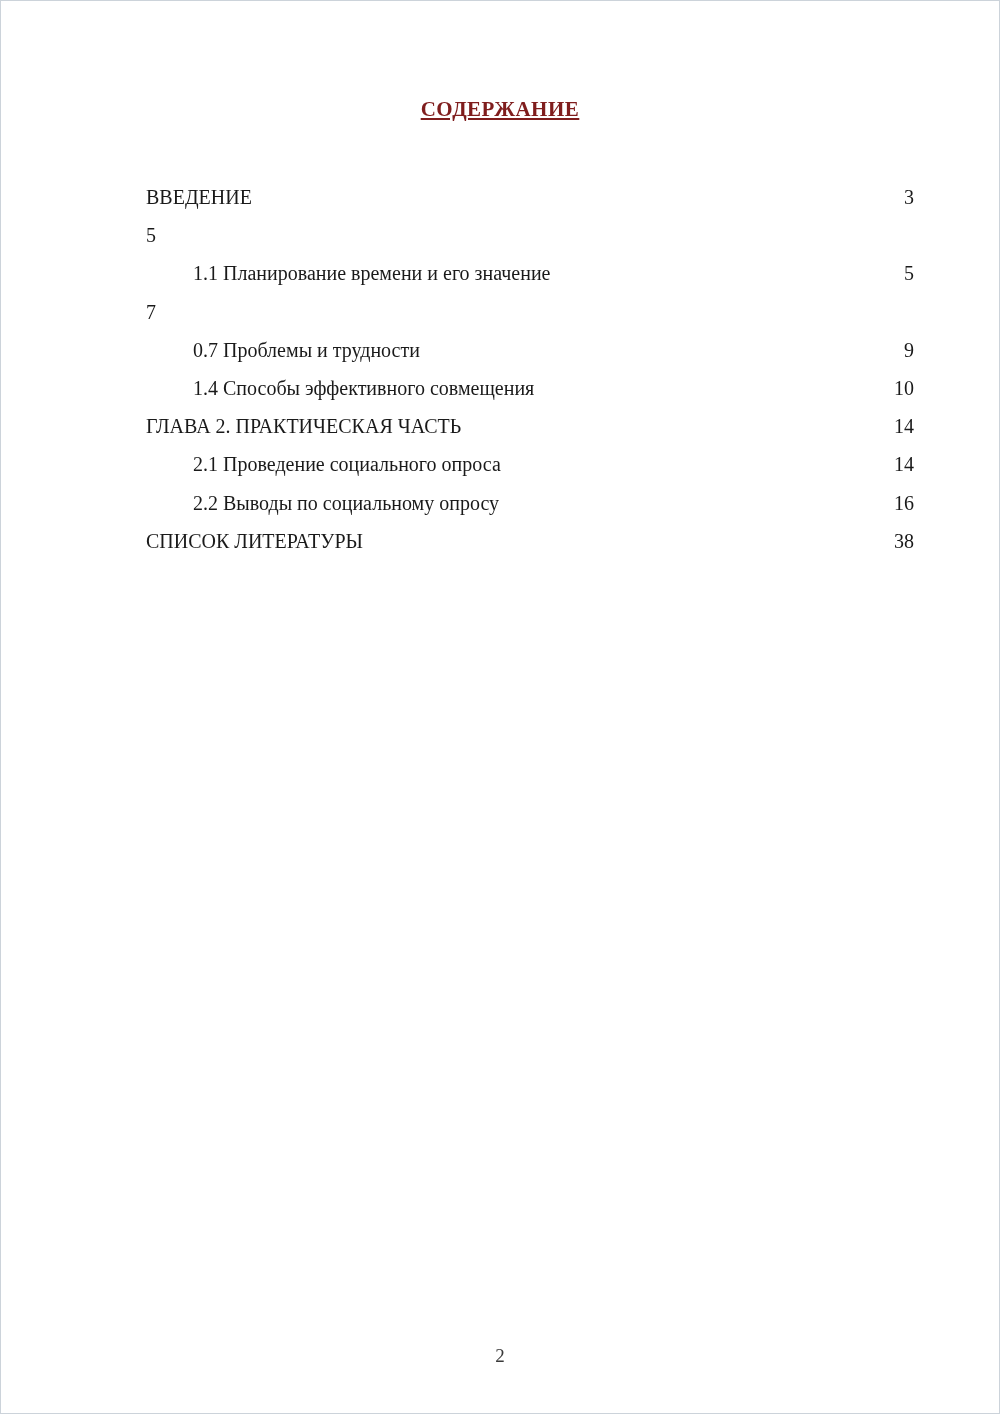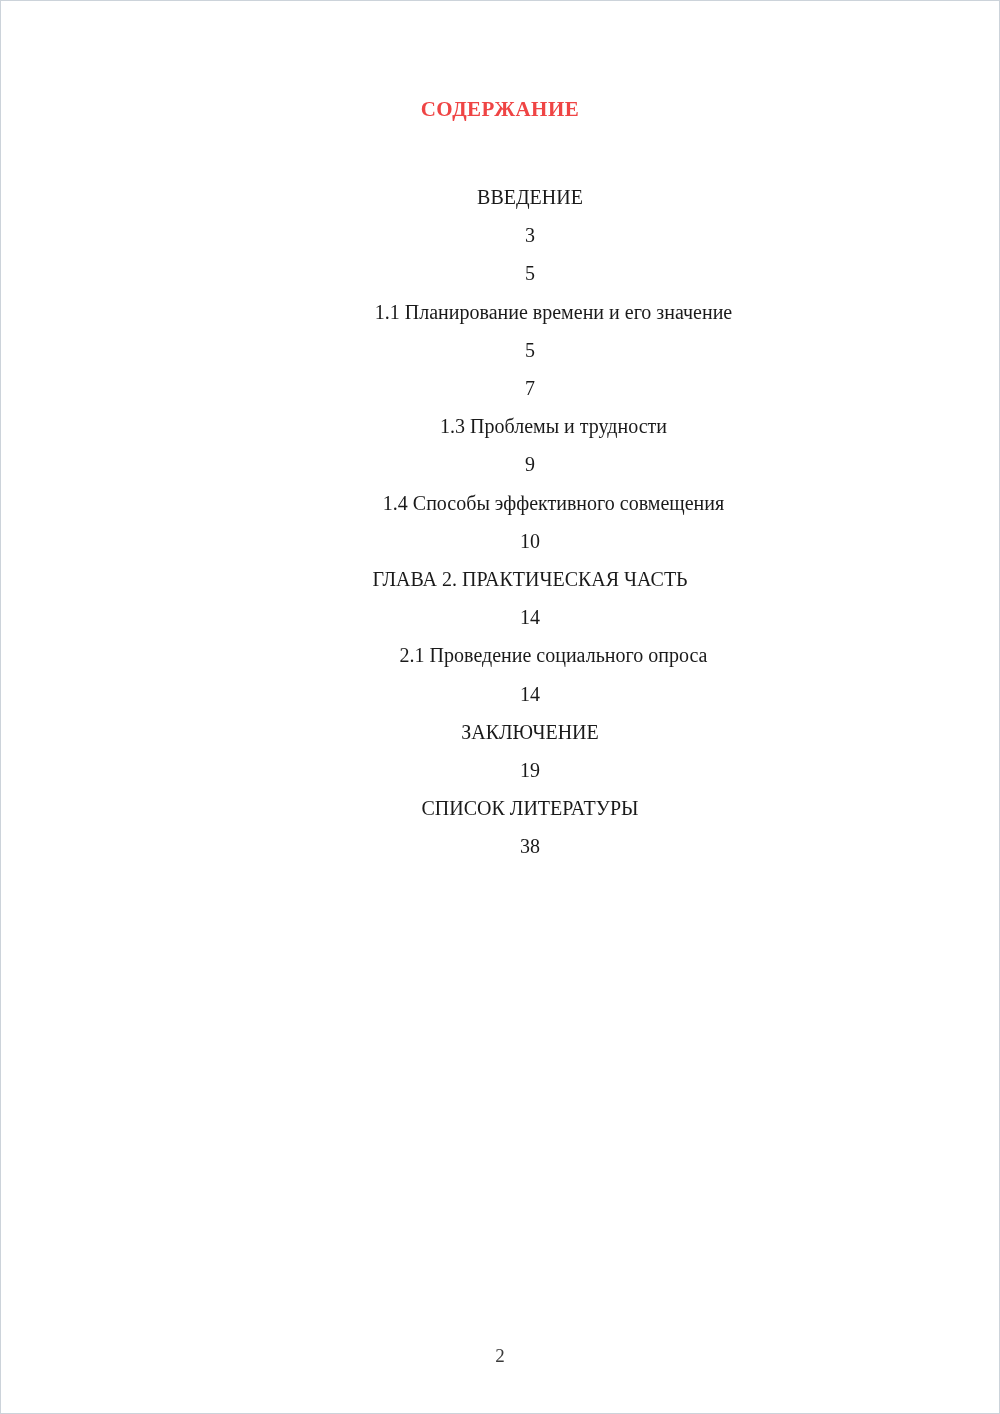--- a/index.html
+++ b/index.html
@@ -17,32 +17,32 @@
     font-family: "Liberation Serif", "DejaVu Serif", serif;
     color: #1a1a1a;
     overflow: hidden;
   }
   .doc-title {
     margin-top: 96px;
     text-align: center;
     font-size: 21px;
     font-weight: bold;
     letter-spacing: 0.5px;
-    color: #ef4444;
+    color: #7f1d1d;
+    text-decoration: underline;
   }
   .toc {
     margin: 56px 85px 0 145px;
   }
   .toc-row {
     display: flex;
     justify-content: space-between;
     align-items: center;
     line-height: 38.2px;
     font-size: 20px;
-    flex-direction: column;
   }
   .toc-row .toc-label {
     white-space: nowrap;
   }
   .toc-row.level2 .toc-label {
     padding-left: 47px;
   }
   .toc-page {
     white-space: nowrap;
     text-align: right;
@@ -78,44 +78,44 @@
     <div class="toc-row level2">
       <span class="toc-label">1.1 Планирование времени и его значение</span>
       <span class="toc-page">5</span>
     </div>
 
     <div class="toc-row level2">
       <span class="toc-page">7</span>
     </div>
 
     <div class="toc-row level2">
-      <span class="toc-label">1.3 Проблемы и трудности</span>
+      <span class="toc-label">0.7 Проблемы и трудности</span>
       <span class="toc-page">9</span>
     </div>
 
     <div class="toc-row level2">
       <span class="toc-label">1.4 Способы эффективного совмещения</span>
       <span class="toc-page">10</span>
     </div>
 
     <div class="toc-row">
       <span class="toc-label">ГЛАВА 2. ПРАКТИЧЕСКАЯ ЧАСТЬ</span>
       <span class="toc-page">14</span>
     </div>
 
     <div class="toc-row level2">
       <span class="toc-label">2.1 Проведение социального опроса</span>
       <span class="toc-page">14</span>
     </div>
 
+    <div class="toc-row level2">
+      <span class="toc-label">2.2 Выводы по социальному опросу</span>
+      <span class="toc-page">16</span>
+    </div>
 
-    <div class="toc-row">
-      <span class="toc-label">ЗАКЛЮЧЕНИЕ</span>
-      <span class="toc-page">19</span>
-    </div>
 
     <div class="toc-row">
       <span class="toc-label">СПИСОК ЛИТЕРАТУРЫ</span>
       <span class="toc-page">38</span>
     </div>
 
   </div>
 
   <div class="footer">
     <span>2</span>

